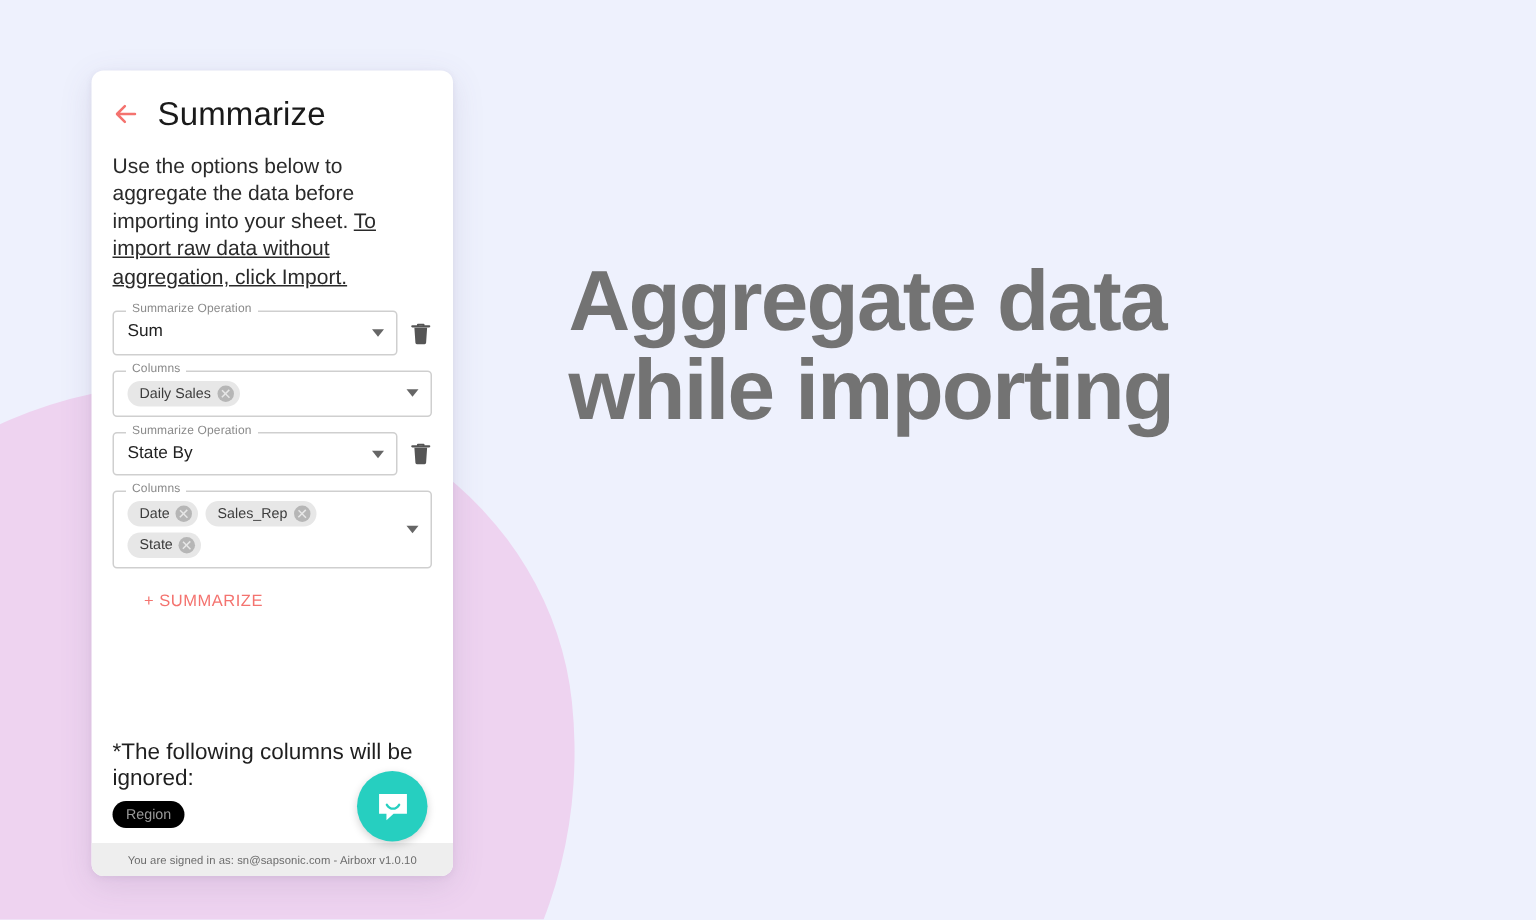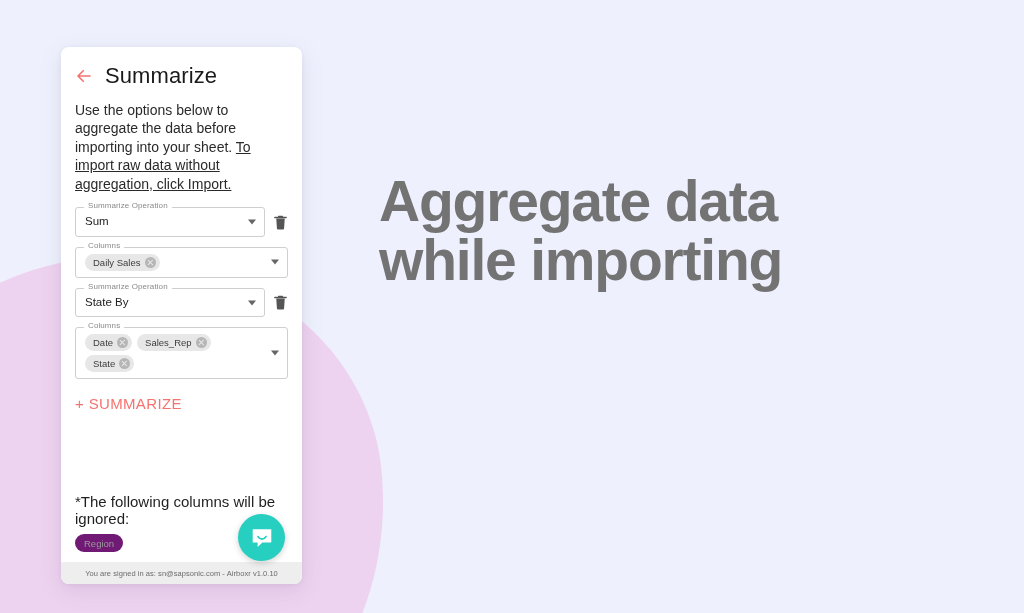--- a/index.html
+++ b/index.html
@@ -197,33 +197,34 @@
   }
   .chip-x::before { transform: rotate(45deg); }
   .chip-x::after  { transform: rotate(-45deg); }
 
   .chip-static {
     display: inline-flex;
     align-items: center;
     height: 18px;
     padding: 0 9px;
     border-radius: 9px;
-    background: #701a75;
+    background: #000000;
     font-size: 9.5px;
     color: #9a9a9a;
   }
 
   
   .add-summarize {
     margin-top: 6px;
-    font-size: 15px;
+    font-size: 11px;
     letter-spacing: 0.35px;
     color: #f4736f;
     cursor: pointer;
     align-self: flex-start;
+    margin-left: 21px;
   }
 
   .spacer { flex: 1 1 auto; min-height: 10px; }
 
   .ignored-note {
     font-size: 15px;
     color: #1f1f1f;
     margin-bottom: 7px;
   }
   .ignored-chips {

